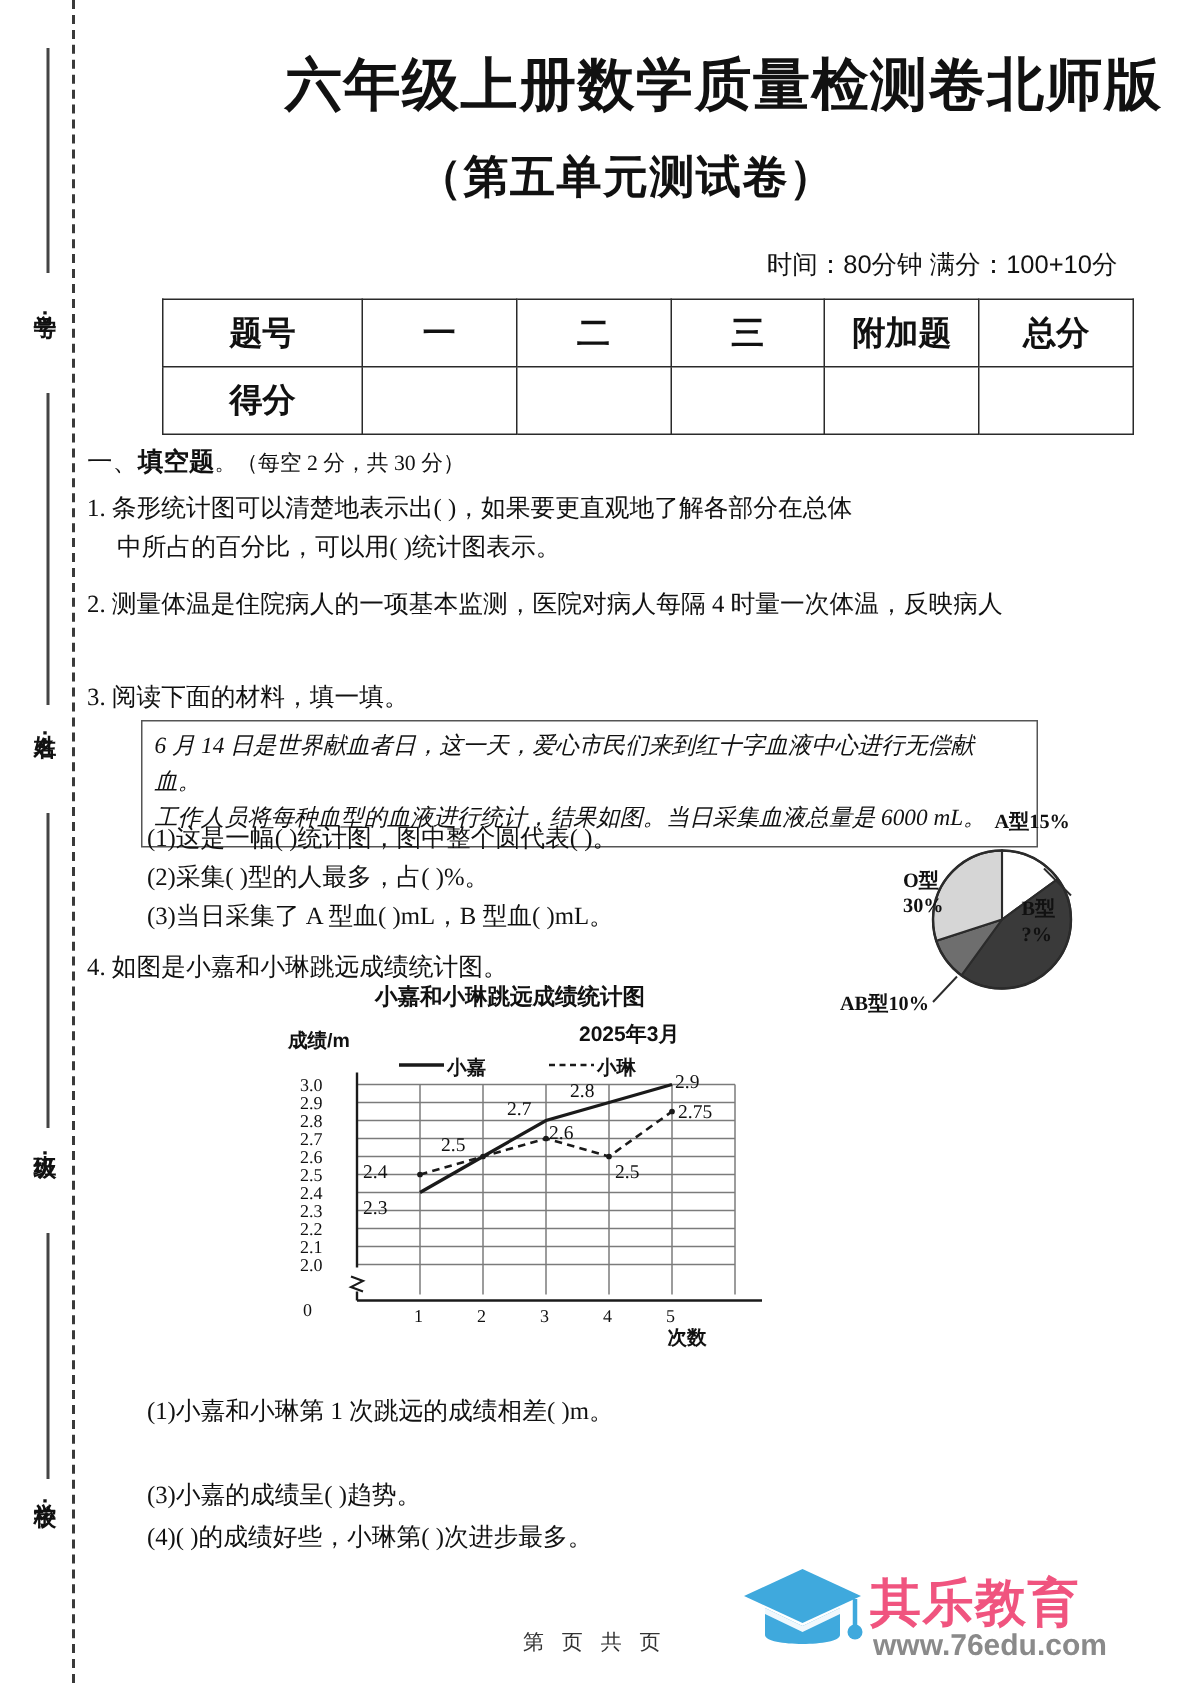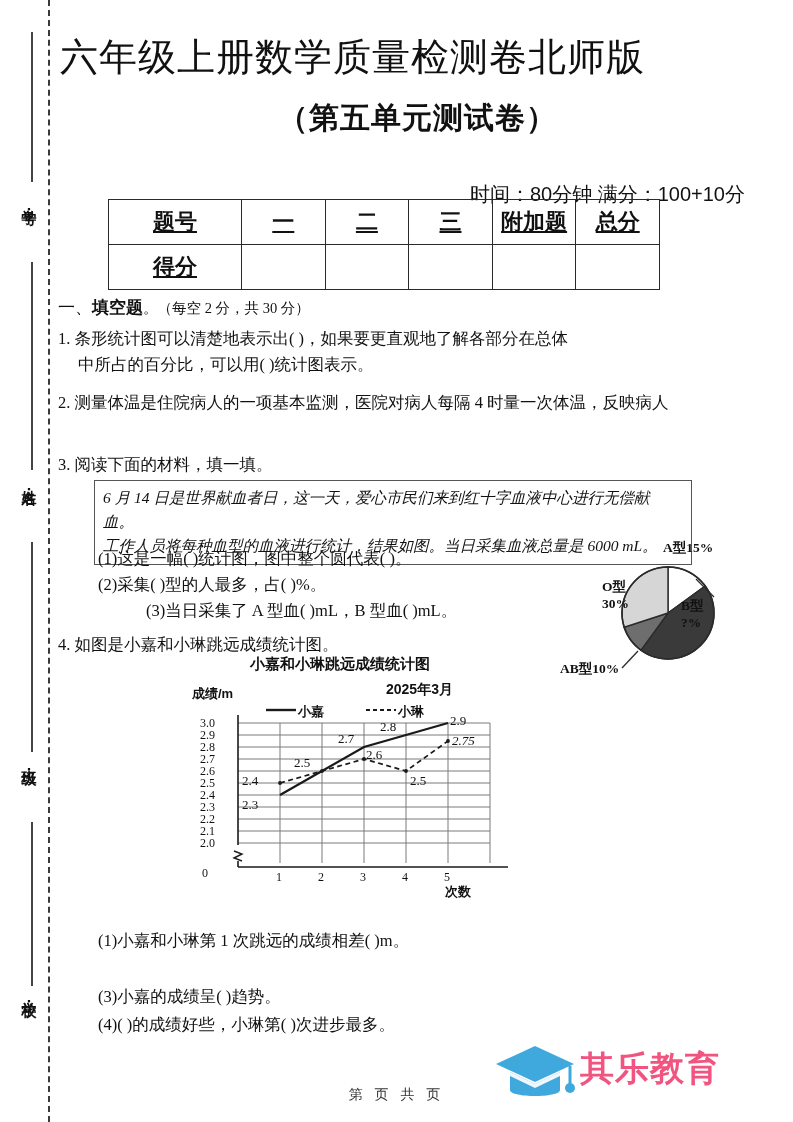--- a/index.html
+++ b/index.html
@@ -35,49 +35,48 @@
     white-space:nowrap;
   }
   .vrule{
     position:absolute;left:31px;width:0;
     border-left:2px solid #444;
   }
 
   
   .title1{
     position:absolute;left:60px;top:36px;width:715px;
-    text-align:left;
-    font-family:"Liberation Sans","DejaVu Sans",sans-serif;
-    font-weight:normal;
+    text-align:right;
+    font-family:"Liberation Sans","DejaVu Sans",sans-serif;
+    font-weight:bold;
     font-size:38px;
     letter-spacing:1px;
     line-height:1.12;
   }
   .title2{
     position:absolute;left:60px;top:98px;width:715px;
     text-align:center;
     font-family:"Liberation Sans","DejaVu Sans",sans-serif;
     font-weight:bold;
     font-size:30px;
     letter-spacing:1px;
   }
   .meta{
-    position:absolute;right:48px;top:181px;
-    font-family:"Liberation Sans","DejaVu Sans",sans-serif;
-    font-size:20px;
+    position:absolute;right:48px;top:165px;
+    font-family:"Liberation Sans","DejaVu Sans",sans-serif;
+    font-size:17px;
     white-space:nowrap;
   }
 
   
   .score-table{
     position:absolute;left:108px;top:199px;
-    width:552px;
+    width:648px;
     border-collapse:collapse;
     table-layout:fixed;
-    text-decoration:underline;
   }
   .score-table td{
     border:1.6px solid #2a2a2a;
     height:42px;
     text-align:center;
     vertical-align:middle;
     font-family:"Liberation Sans","DejaVu Sans",sans-serif;
     font-weight:bold;
     font-size:22px;
   }
@@ -222,21 +221,21 @@
 
   <div class="q" style="left:58px;top:452px;">3. 阅读下面的材料，填一填。</div>
 
   <div class="matbox">
     <div>6 月 14 日是世界献血者日，这一天，爱心市民们来到红十字血液中心进行无偿献血。</div>
     <div>工作人员将每种血型的血液进行统计，结果如图。当日采集血液总量是 6000 mL。</div>
   </div>
 
   <div class="q" style="left:98px;top:546px;">(1)这是一幅(        )统计图，图中整个圆代表(          )。</div>
   <div class="q" style="left:98px;top:572px;">(2)采集(       )型的人最多，占(        )%。</div>
-  <div class="q" style="left:98px;top:598px;margin-left:48px;">(3)当日采集了 A 型血(        )mL，B 型血(        )mL。</div>
+  <div class="q" style="left:98px;top:598px;">(3)当日采集了 A 型血(        )mL，B 型血(        )mL。</div>
 
   <div class="pie-wrap">
     <svg width="230" height="140" viewBox="0 0 230 140">
 
       <g transform="translate(108,78)">
 
         <path d="M 0 0 L 0 -46 A 46 46 0 0 1 37.21 -27.03 Z" fill="#ffffff" stroke="#2b2b2b" stroke-width="1.4"></path>
 
         <path d="M 0 0 L 37.21 -27.03 A 46 46 0 0 1 -27.03 37.21 Z" fill="#3a3a3a" stroke="#2b2b2b" stroke-width="1.4"></path>
 
@@ -344,32 +343,33 @@
     <div class="pt-lbl" style="left:52px;top:142px;">2.3</div>
     <div class="pt-lbl" style="left:104px;top:100px;">2.5</div>
     <div class="pt-lbl" style="left:148px;top:76px;">2.7</div>
     <div class="pt-lbl" style="left:190px;top:64px;">2.8</div>
     <div class="pt-lbl" style="left:260px;top:58px;">2.9</div>
 
     
     <div class="pt-lbl" style="left:52px;top:118px;">2.4</div>
     <div class="pt-lbl" style="left:176px;top:92px;">2.6</div>
     <div class="pt-lbl" style="left:220px;top:118px;">2.5</div>
-    <div class="pt-lbl" style="left:262px;top:78px;font-style:italic;">2.75</div>
+    <div class="pt-lbl" style="left:262px;top:78px;">2.75</div>
   </div>
 
   <div class="q" style="left:98px;top:928px;">(1)小嘉和小琳第 1 次跳远的成绩相差(        )m。</div>
   <div class="q" style="left:98px;top:984px;">(3)小嘉的成绩呈(       )趋势。</div>
   <div class="q" style="left:98px;top:1012px;">(4)(       )的成绩好些，小琳第(        )次进步最多。</div>
 
   <div class="logo">
     <svg width="86" height="64" viewBox="0 0 86 64">
       <path d="M43 4 L82 22 L43 40 L4 22 Z" fill="#3fa9dd"></path>
       <path d="M18 30 L18 48 C18 56 68 56 68 48 L68 30 L43 42 Z" fill="#3fa9dd"></path>
       <path d="M18 30 L43 42 L68 30 L68 34 L43 46 L18 34 Z" fill="#ffffff" opacity="0.92"></path>
       <line x1="78" y1="24" x2="78" y2="44" stroke="#3fa9dd" stroke-width="3"></line>
       <circle cx="78" cy="46" r="5" fill="#3fa9dd"></circle>
     </svg>
     <div class="logo-cn">其乐教育</div>
+    <div class="logo-url">www.76edu.com</div>
   </div>
   <div class="pagefoot">第 页 共 页</div>
 
 </div>
 
 </body></html>

